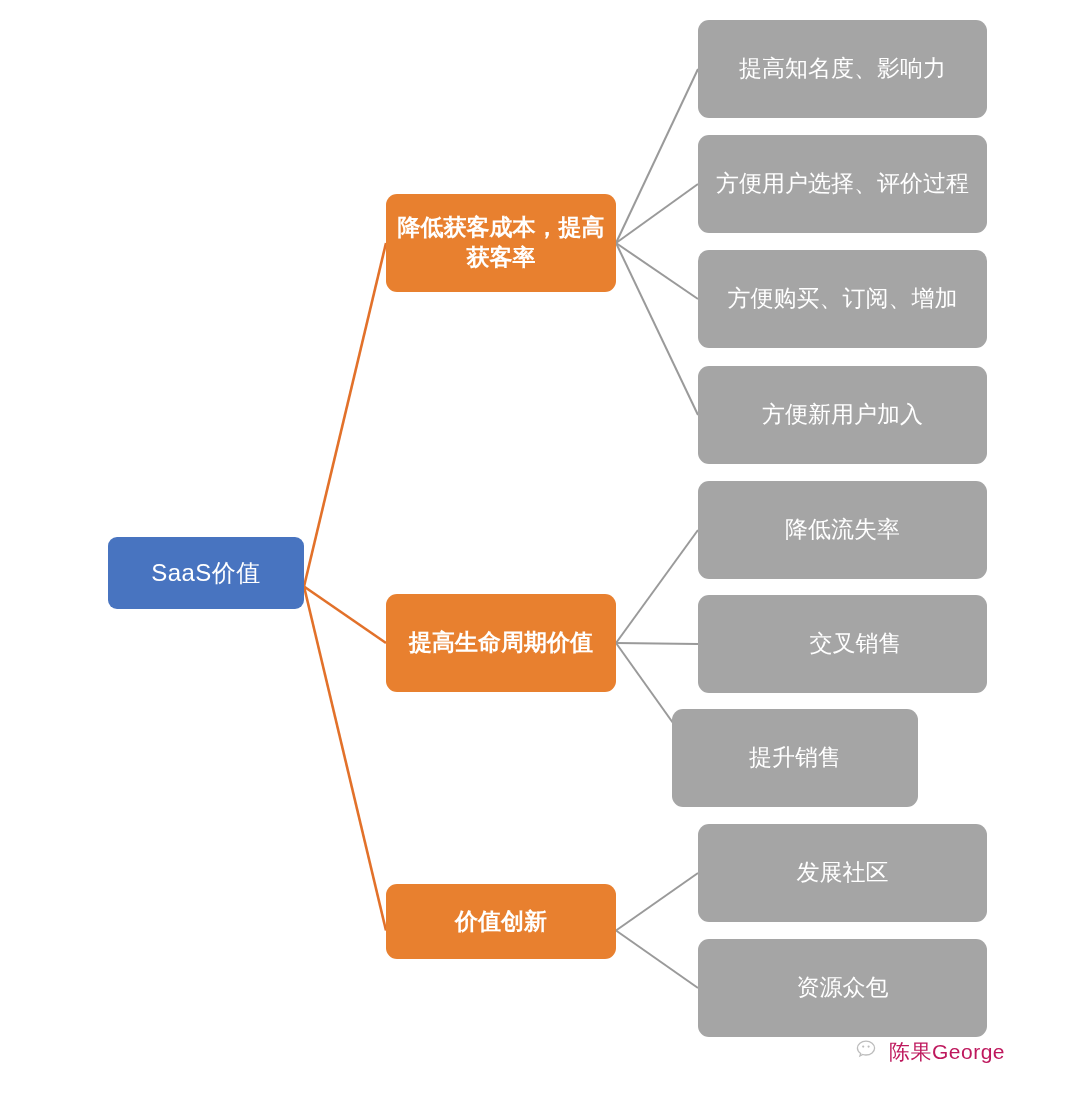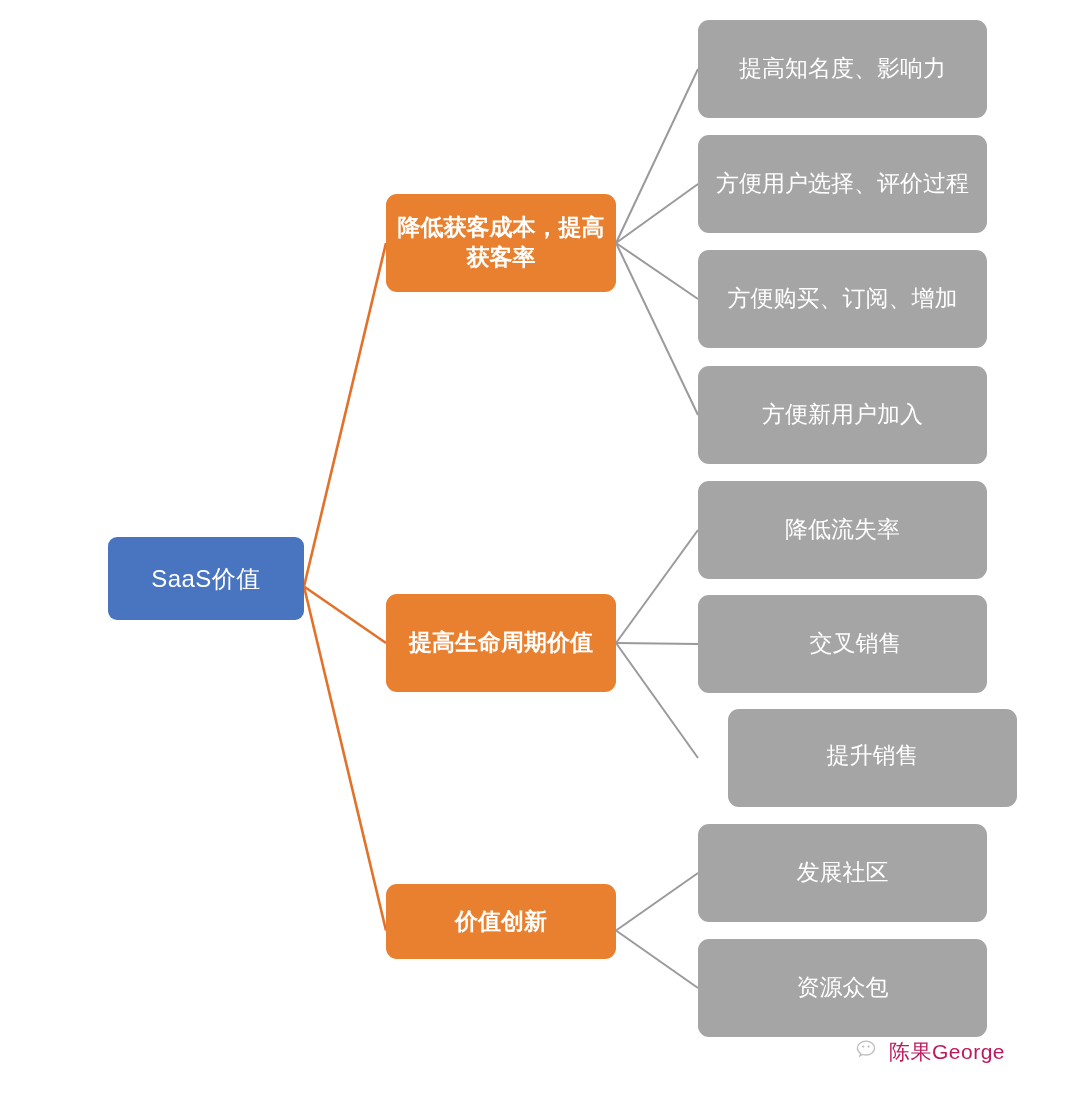--- a/index.html
+++ b/index.html
@@ -110,21 +110,21 @@
         <line x1="616" y1="643" x2="698" y2="530" stroke="#9a9a9a" stroke-width="2"></line>
         <line x1="616" y1="643" x2="698" y2="644" stroke="#9a9a9a" stroke-width="2"></line>
         <line x1="616" y1="643" x2="698" y2="758" stroke="#9a9a9a" stroke-width="2"></line>
         <line x1="616" y1="930.5" x2="698" y2="873" stroke="#9a9a9a" stroke-width="2"></line>
         <line x1="616" y1="930.5" x2="698" y2="988" stroke="#9a9a9a" stroke-width="2"></line>
       </g>
   </svg>
 
 
   <div id="nodes-layer">
-      <div class="node node-root" style="left: 108px; top: 537px; width: 196px; height: 83px;">
+      <div class="node node-root" style="left: 108px; top: 537px; width: 196px; height: 72px;">
         <span class="node-label">SaaS价值</span>
       </div>
       <div class="node node-branch" style="left: 386px; top: 194px; width: 230px; height: 98px;">
         <span class="node-label">降低获客成本，提高获客率</span>
       </div>
       <div class="node node-leaf" style="left: 698px; top: 20px; width: 289px; height: 98px;">
         <span class="node-label">提高知名度、影响力</span>
       </div>
       <div class="node node-leaf" style="left: 698px; top: 135px; width: 289px; height: 98px;">
         <span class="node-label">方便用户选择、评价过程</span>
@@ -137,21 +137,21 @@
       </div>
       <div class="node node-branch" style="left: 386px; top: 594px; width: 230px; height: 98px;">
         <span class="node-label">提高生命周期价值</span>
       </div>
       <div class="node node-leaf" style="left: 698px; top: 481px; width: 289px; height: 98px;">
         <span class="node-label">降低流失率</span>
       </div>
       <div class="node node-leaf" style="left: 698px; top: 595px; width: 289px; height: 98px; padding-left: 36px;">
         <span class="node-label">交叉销售</span>
       </div>
-      <div class="node node-leaf" style="left: 728px; top: 709px; width: 289px; height: 98px; font-family: Liberation Mono, monospace;">
+      <div class="node node-leaf" style="left: 672px; top: 709px; width: 246px; height: 98px;">
         <span class="node-label">提升销售</span>
       </div>
       <div class="node node-branch" style="left: 386px; top: 884px; width: 230px; height: 75px;">
         <span class="node-label">价值创新</span>
       </div>
       <div class="node node-leaf" style="left: 698px; top: 824px; width: 289px; height: 98px;">
         <span class="node-label">发展社区</span>
       </div>
       <div class="node node-leaf" style="left: 698px; top: 939px; width: 289px; height: 98px;">
         <span class="node-label">资源众包</span>

